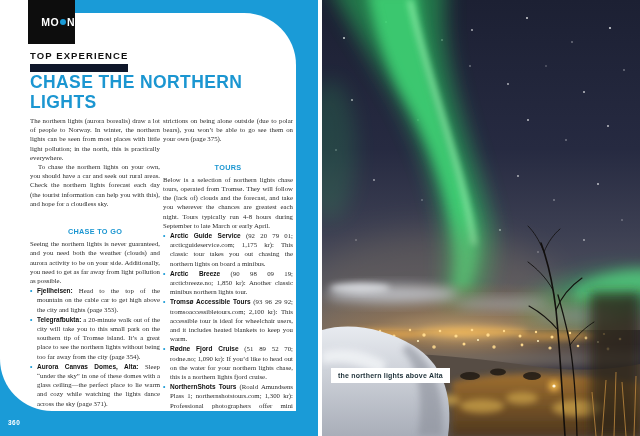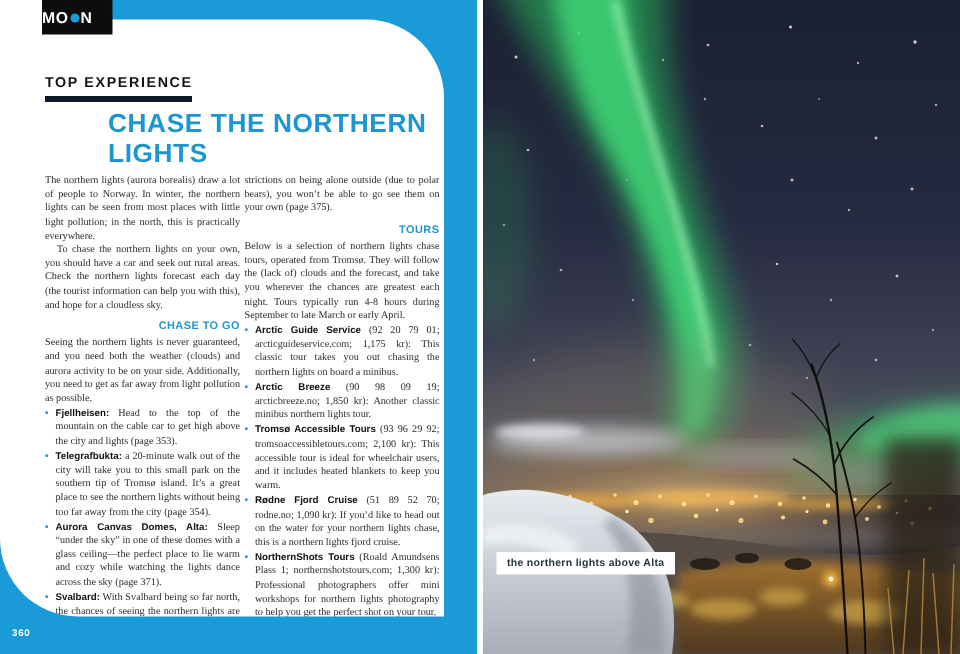--- a/index.html
+++ b/index.html
@@ -6,37 +6,37 @@
   html,body { width:640px; height:436px; overflow:hidden; background:#fff;
               font-family:"Liberation Sans", sans-serif; }
   .spread { position:relative; width:640px; height:436px; }
 
   
   .page-left { position:absolute; left:0; top:0; width:318px; height:436px; background:#1a9bd7; }
   .seam { position:absolute; left:318px; top:0; width:4px; height:436px; background:#fff; }
   .card { position:absolute; left:0; top:13px; width:296px; height:398px; background:#fff;
           border-radius:0 52px 0 52px; overflow:hidden; }
   .corner-patch { position:absolute; left:0; top:0; width:29px; height:14px; background:#fff; }
-  .logo { position:absolute; left:28px; top:0; width:47px; height:23px; background:#0d0d0d;
-          color:#fff; display:flex; align-items:center; justify-content:flex-start;
+  .logo { position:absolute; left:28px; top:0; width:47px; height:44px; background:#0d0d0d;
+          color:#fff; display:flex; align-items:center; justify-content:flex-end;
           font-weight:bold; font-size:10.5px; letter-spacing:.4px; z-index:5; }
   .logo-dot { display:inline-block; width:6px; height:6px; border-radius:50%;
               background:#1a9bd7; margin:0 1px; }
   .badge { position:absolute; left:30px; top:37px; font-size:9.5px; font-weight:bold;
-           letter-spacing:1.1px; color:#111; border-bottom:4px solid #0f172a; padding-bottom:3px; }
+           letter-spacing:1.1px; color:#111; border-bottom:8px solid #0f172a; padding-bottom:3px; }
   .title { position:absolute; left:30px; top:59px; width:272px; font-size:17.5px; line-height:20px;
-           font-weight:bold; letter-spacing:.4px; color:#1b96d1;margin-left:42px; }
+           font-weight:bold; letter-spacing:.4px; color:#1b96d1; }
   .col { position:absolute; top:103px; width:130px; height:303px; overflow:hidden;
          font-family:"Liberation Serif", serif; font-size:6.8px; line-height:9.2px;
          color:#2b2b2b; text-align:justify; }
   .col1 { left:30px; } .col2 { left:163px; }
   .col p { margin:0; }
   .indent { text-indent:8px; }
   .subhead { font-family:"Liberation Sans", sans-serif; font-weight:bold; font-size:7.3px;
-             letter-spacing:.3px; color:#1b96d1; margin:4px 0 3px; text-align:right; }
+             letter-spacing:.3px; color:#1b96d1; margin:19px 0 3px; text-align:center; }
   .bullets { margin-top:1px; }
   .bullet-item { position:relative; padding-left:7px; margin-bottom:1px; }
   .bullet-item::before { content:"•"; position:absolute; left:0; top:0; color:#1a9bd7;
                          font-family:"Liberation Sans", sans-serif; font-weight:bold; }
   .bullet-item b { font-family:"Liberation Sans", sans-serif; font-size:6.5px; color:#111; }
   .page-num { position:absolute; left:8px; top:419px; color:#fff; font-size:6.5px;
               font-weight:bold; letter-spacing:.5px; }
 
   
   .photo { position:absolute; left:322px; top:0; width:318px; height:436px; overflow:hidden;

